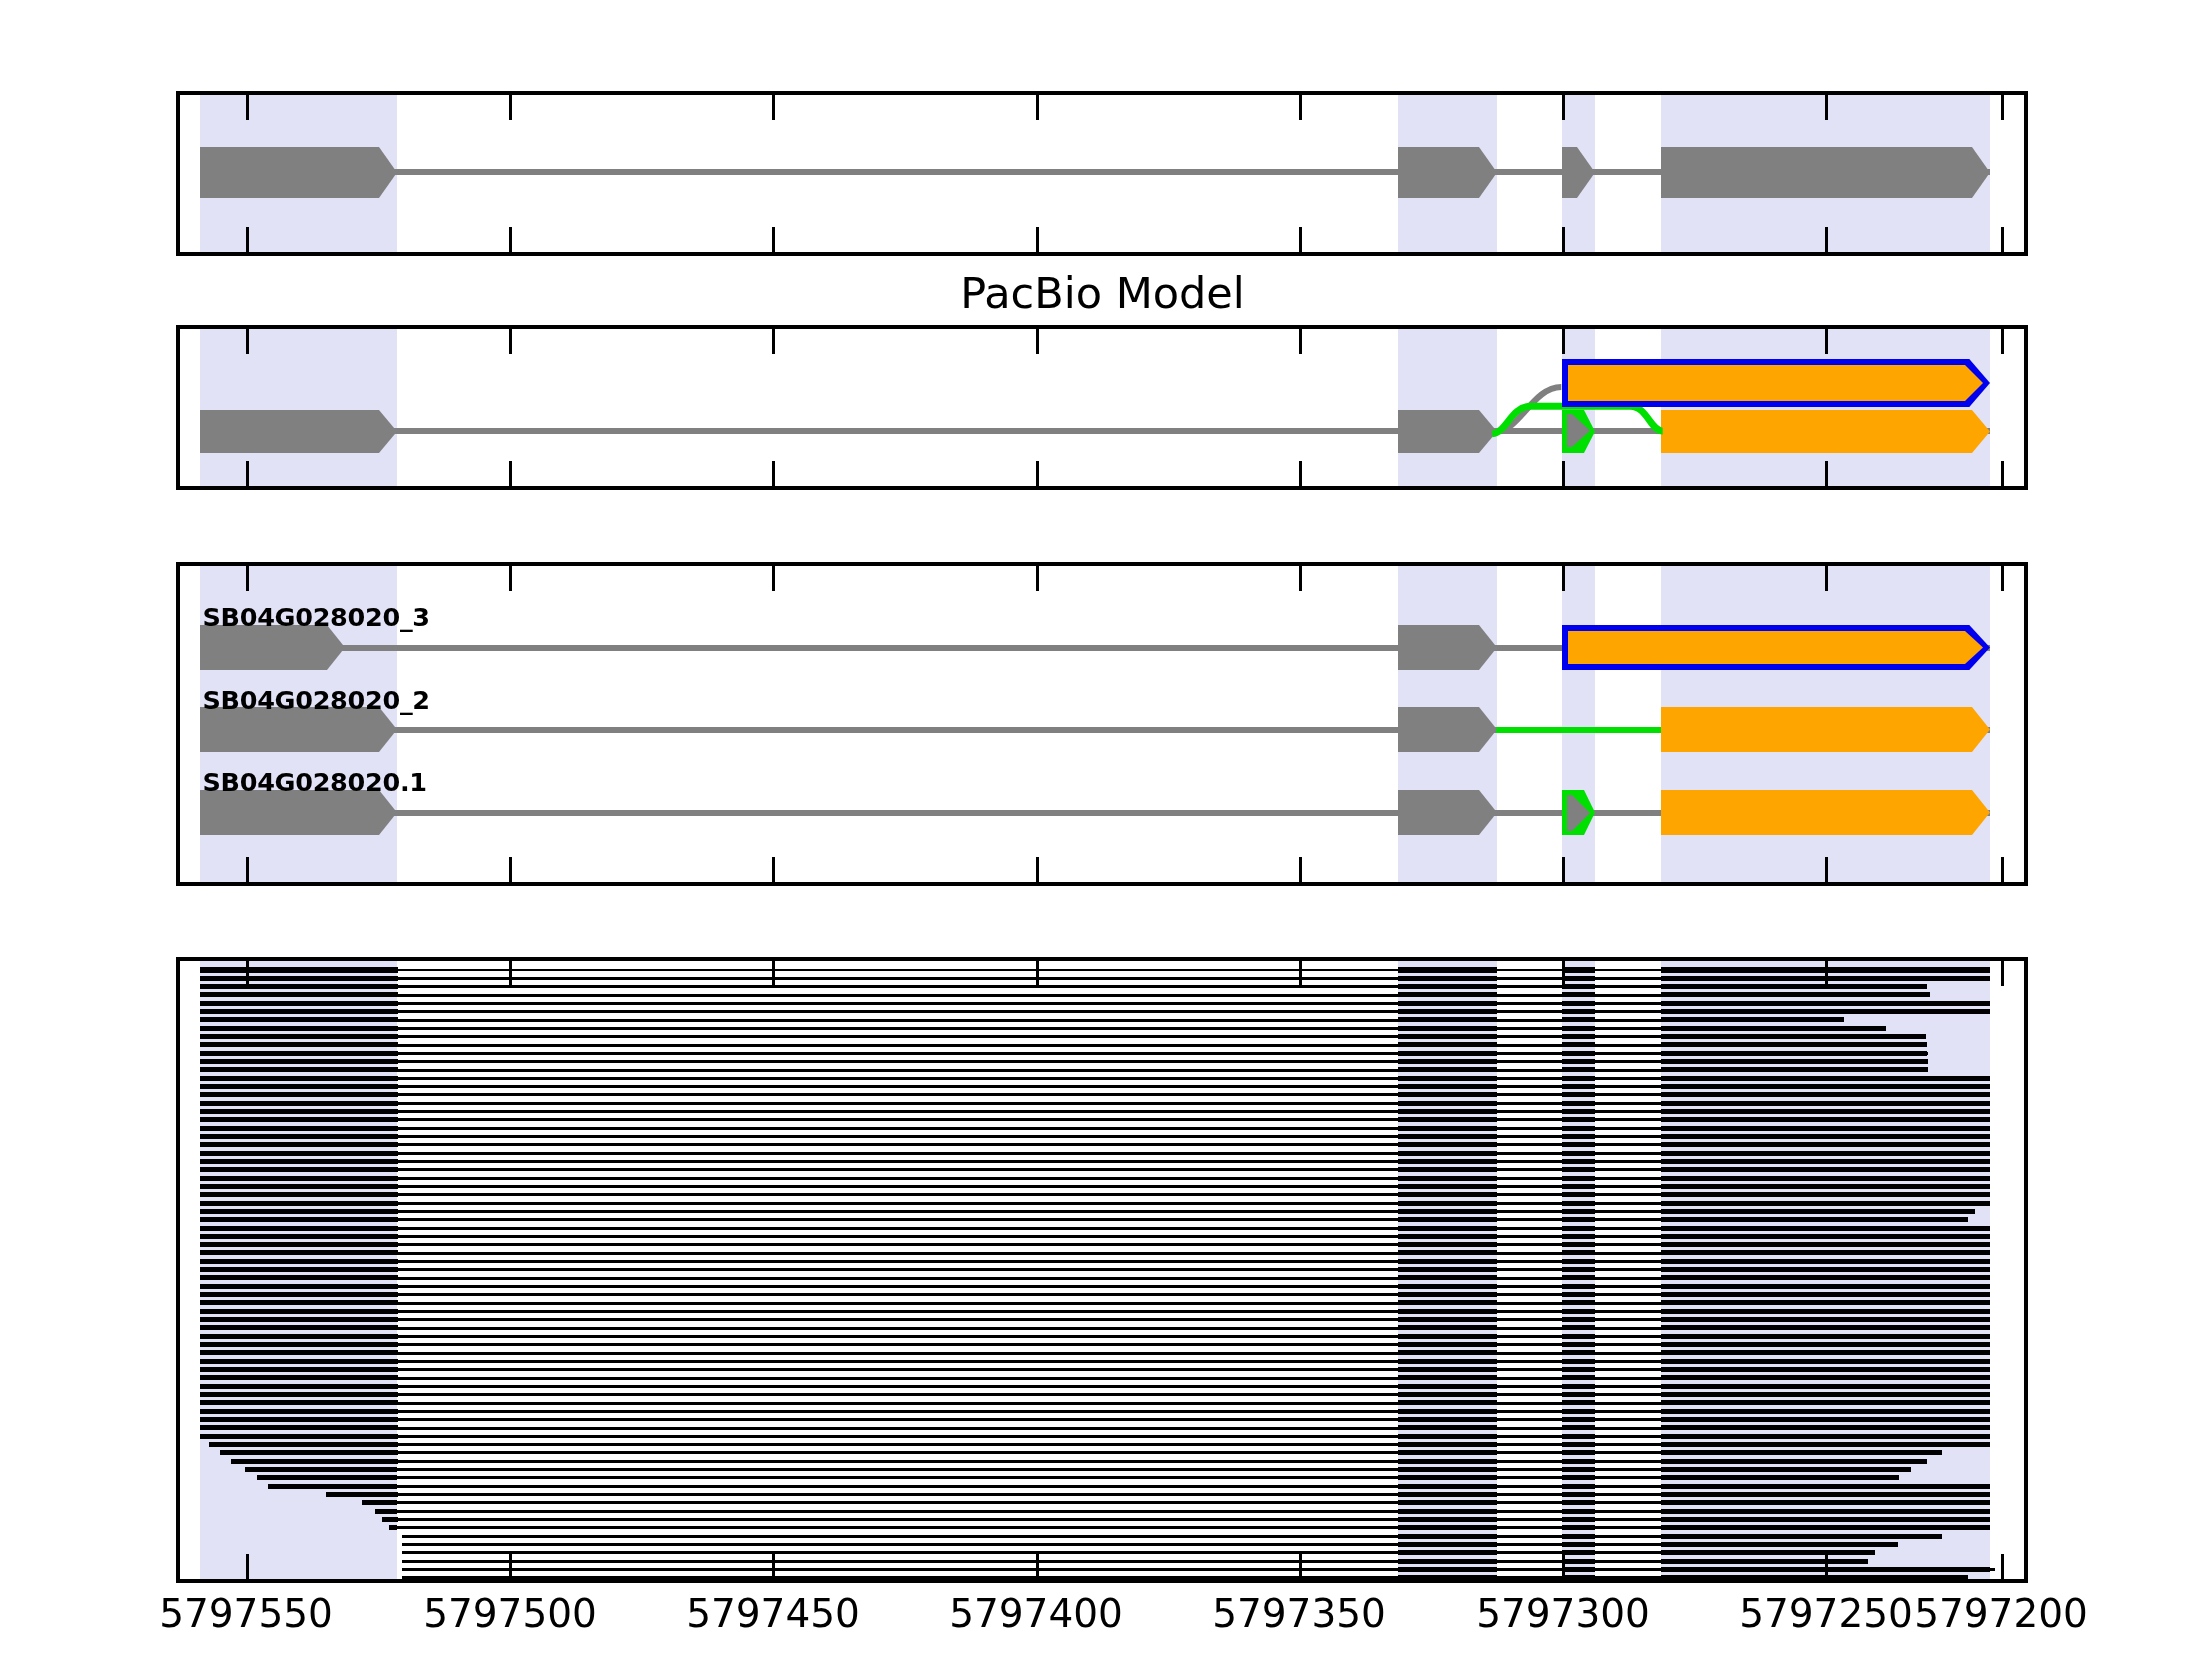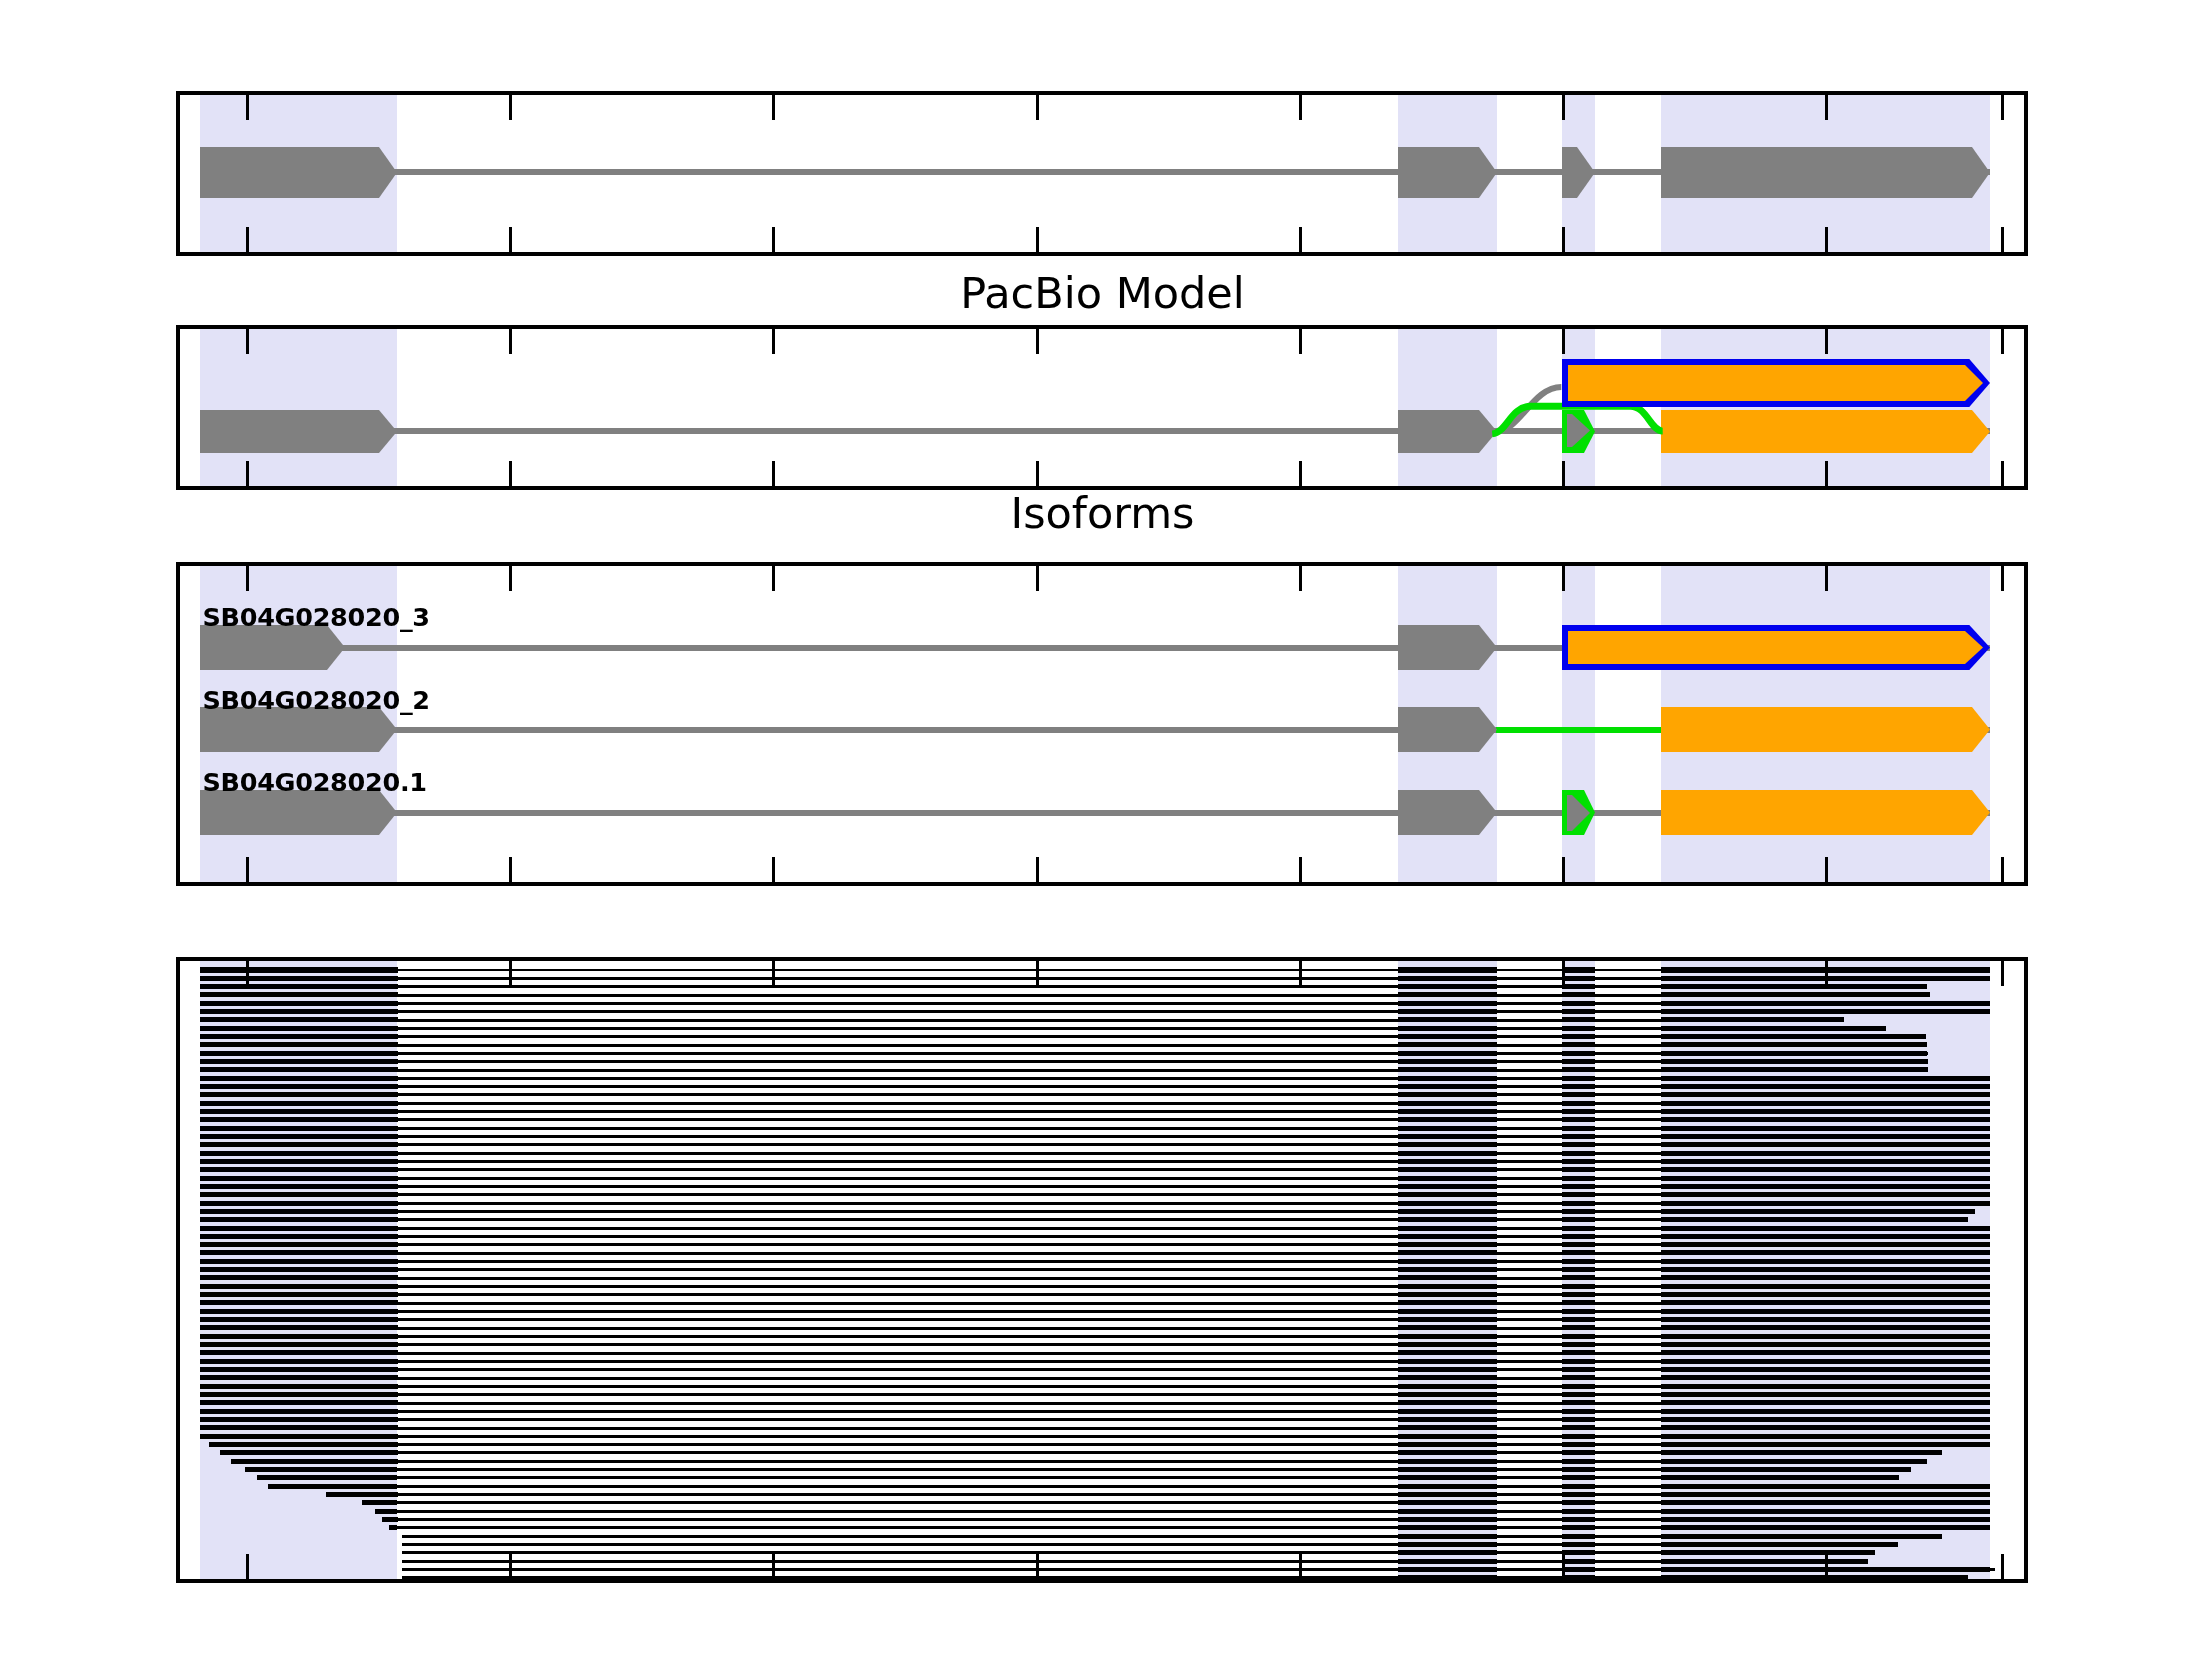--- a/index.html
+++ b/index.html
@@ -127,21 +127,20 @@
         <div class="exon arrow" style="left:1481px;top:81px;width:329px;height:43px;background:#FFA500;"></div>
         <svg style="position:absolute;left:0;top:0;width:1843px;height:156px;overflow:visible;" viewBox="0 0 2674 226" width="1843" height="156">
           <path d="M 1910.0382000000002 148 C 1943.998 148, 1962.716 84, 2004.1630000000002 84" stroke="#808080" stroke-width="9" fill="none"></path>
           <path d="M 1903.888 152 C 1925.28 150, 1930.628 112, 1960.042 112 L 2104.438 112 C 2128.504 112, 2133.8520000000003 148, 2151.233 148" stroke="#00E000" stroke-width="10" fill="none"></path>
         </svg>
         <div class="blueoutline arrow" style="left:1382px;top:30px;width:428px;height:48px;background:#0000EE;"></div>
         <div class="exon arrow" style="left:1388px;top:36px;width:415px;height:36px;background:#FFA500;"></div>
       </div>
   </div>
 
-  <div class="panel-title" style="top:492px;">Isoforms</div>
 
   <div class="panel" id="p3" style="left:176px;top:562px;width:1852px;height:324px;">
     <div class="plotarea" id="p3area">
         <div class="band" style="left:20px;width:145px;"></div>
         <div class="band" style="left:118px;width:99px;"></div>
         <div class="band" style="left:1218px;width:99px;"></div>
         <div class="band" style="left:1382px;width:33px;"></div>
         <div class="band" style="left:1481px;width:329px;"></div>
         <div class="tick top" style="left:66px;"></div>
         <div class="tick bot" style="left:66px;"></div>
@@ -571,15 +570,25 @@
         <div class="read" style="left:1218px;top:606px;width:99px;height:5.2px;"></div>
         <div class="read" style="left:1382px;top:606px;width:33px;height:5.2px;"></div>
         <div class="read" style="left:1481px;top:606px;width:329px;height:5.2px;"></div>
         <div class="read" style="left:222px;top:615px;width:1565px;height:2.8px;"></div>
         <div class="read" style="left:1218px;top:614px;width:99px;height:5.2px;"></div>
         <div class="read" style="left:1382px;top:614px;width:33px;height:5.2px;"></div>
         <div class="read" style="left:1481px;top:614px;width:307px;height:5.2px;"></div>
       </div>
   </div>
 
+  <div class="xtick-labels" id="xlabels" style="top:1591px;height:55px;">
+      <div class="xtl" style="left:246px;top:0;">5797550</div>
+      <div class="xtl" style="left:510px;top:0;">5797500</div>
+      <div class="xtl" style="left:773px;top:0;">5797450</div>
+      <div class="xtl" style="left:1036px;top:0;">5797400</div>
+      <div class="xtl" style="left:1299px;top:0;">5797350</div>
+      <div class="xtl" style="left:1563px;top:0;">5797300</div>
+      <div class="xtl" style="left:1826px;top:0;">5797250</div>
+      <div class="xtl" style="left:2001px;top:0;">5797200</div>
+    </div>
 
 </div>
 
 
 </body></html>

